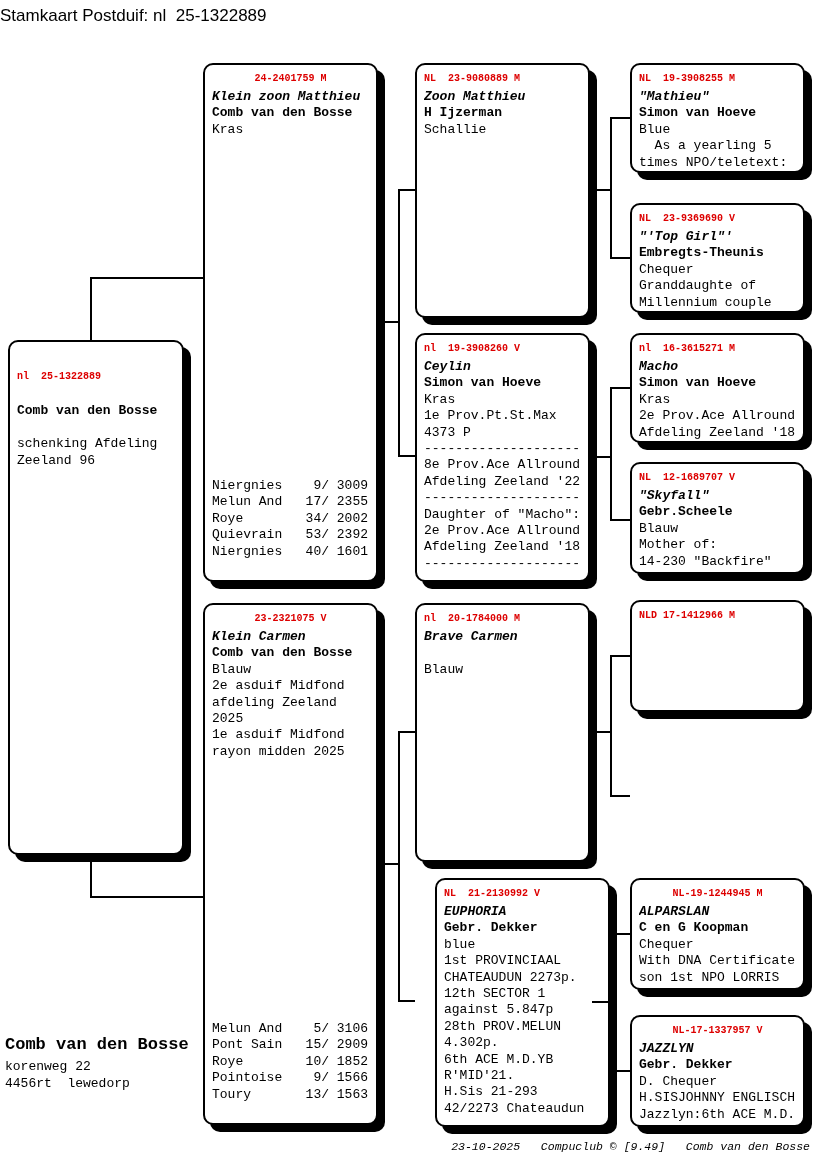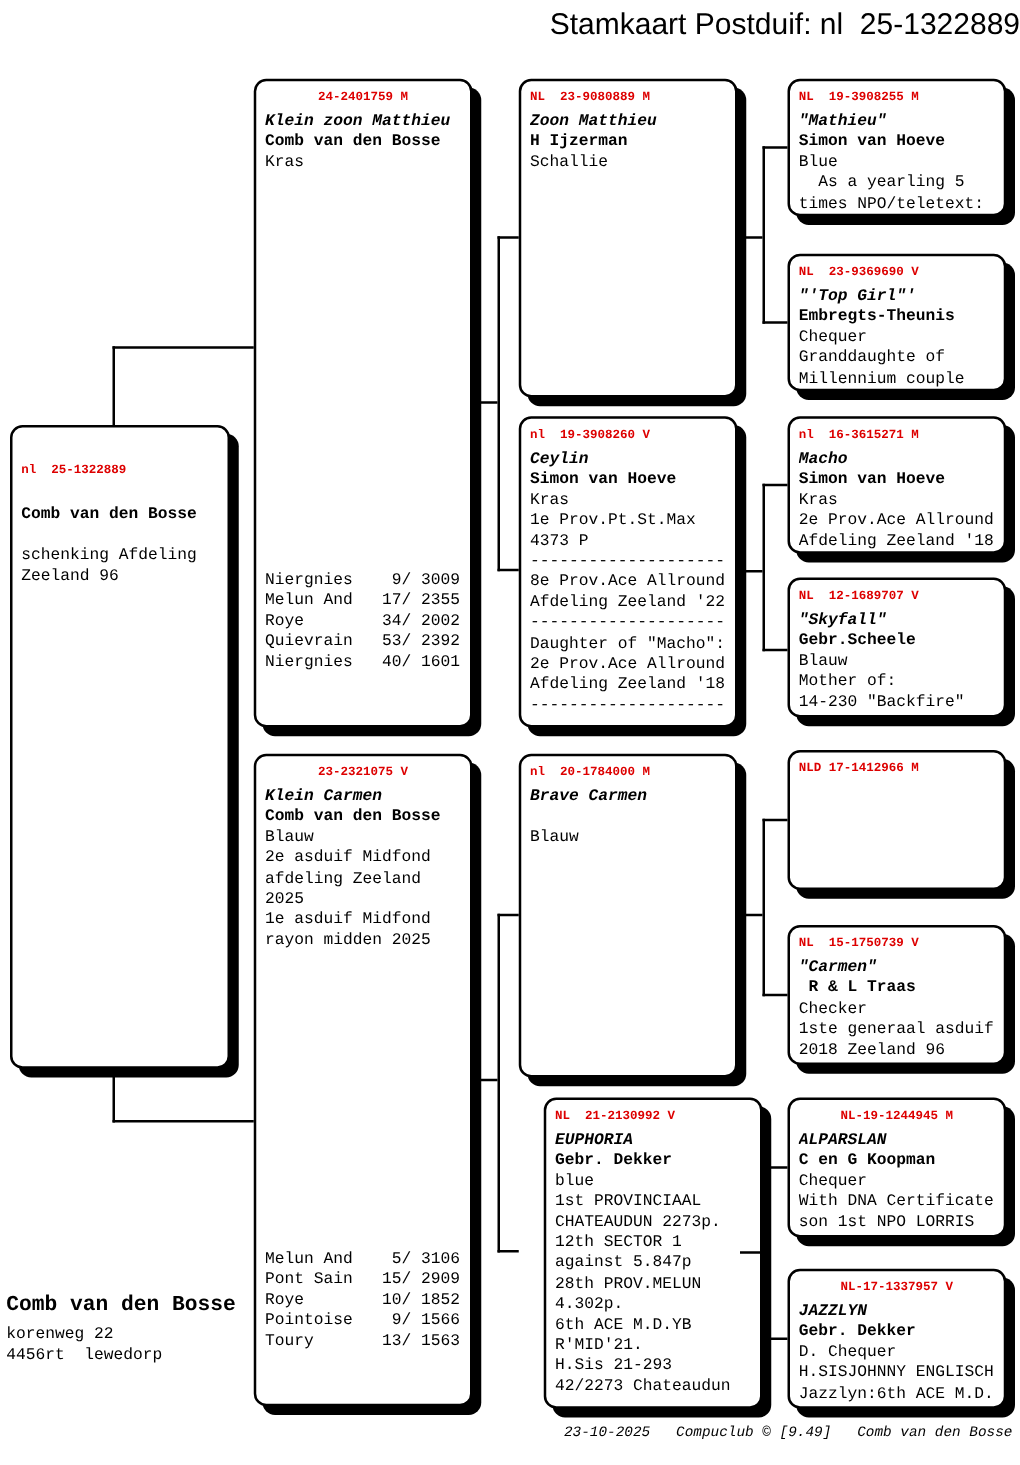--- a/index.html
+++ b/index.html
@@ -1,40 +1,40 @@
 <!DOCTYPE html>
 <html><head>
 <meta charset="utf-8">
 <style>
   html,body { margin:0; padding:0; background:#ffffff; }
   .page {
     position:relative; width:816px; height:1172px; background:#fff;
     font-family:"Liberation Mono", monospace; overflow:hidden;
   }
   .title {
-    position:absolute; top:6px; left:0; width:100%; text-align:right;
-    font-family:"Liberation Sans", sans-serif; font-size:24px; color:#000;
+    position:absolute; top:6px; left:0; width:100%; text-align:left;
+    font-family:"Liberation Sans", sans-serif; font-size:17px; color:#000;
     white-space:pre;
   }
   .pbox {
     position:absolute; background:#fff; border:2px solid #000;
     border-radius:10px; box-shadow:7px 7px 0 #000;
     padding:5px 7px; box-sizing:border-box;
   }
   .ring {
     font-size:10px; line-height:18px; font-weight:bold; color:#dd0000;
     white-space:pre; margin-bottom:1px;
   }
   .ring.center { text-align:center; }
   .bline {
     font-size:13px; line-height:16.4px; color:#000; white-space:pre; overflow:hidden;
   }
   .bline.name { font-style:italic; font-weight:bold; }
   .bline.fancier { font-weight:bold; }
-  .results { position:absolute; left:7px; right:7px; bottom:42px;margin-top:48px; }
+  .results { position:absolute; left:7px; right:7px; bottom:20px;margin-top:48px; }
   .cline { position:absolute; background:#000; }
   .owner { position:absolute; left:5px; top:1032px; }
   .owner-name { font-size:17px; font-weight:bold; line-height:26px; white-space:pre; }
   .owner-line { font-size:13px; line-height:17px; white-space:pre; }
   .footer {
     position:absolute; right:6px; top:1140px; font-size:11.5px;
     font-style:italic; white-space:pre; color:#000;
   }
 </style>
 </head>
@@ -180,30 +180,20 @@
         <div class="bline name">"Skyfall"</div>
         <div class="bline fancier">Gebr.Scheele</div>
         <div class="bline plain">Blauw</div>
         <div class="bline plain">Mother of:</div>
         <div class="bline plain">14-230 "Backfire"</div>
       </div>
   </div>
   <div class="pbox" style="left:630px;top:600px;width:175px;height:112px;">
     <div class="ring">NLD 17-1412966 M</div>
   </div>
-  <div class="pbox" style="left:630px;top:740px;width:175px;height:112px;">
-    <div class="ring">NL  15-1750739 V</div>
-    <div class="blines">
-        <div class="bline name">"Carmen"</div>
-        <div class="bline fancier"> R &amp; L Traas</div>
-        <div class="bline plain">Checker</div>
-        <div class="bline plain">1ste generaal asduif</div>
-        <div class="bline plain">2018 Zeeland 96</div>
-      </div>
-  </div>
   <div class="pbox" style="left:630px;top:878px;width:175px;height:112px;">
     <div class="ring center">NL-19-1244945 M</div>
     <div class="blines">
         <div class="bline name">ALPARSLAN</div>
         <div class="bline fancier">C en G Koopman</div>
         <div class="bline plain">Chequer</div>
         <div class="bline plain">With DNA Certificate</div>
         <div class="bline plain">son 1st NPO LORRIS</div>
       </div>
   </div>

